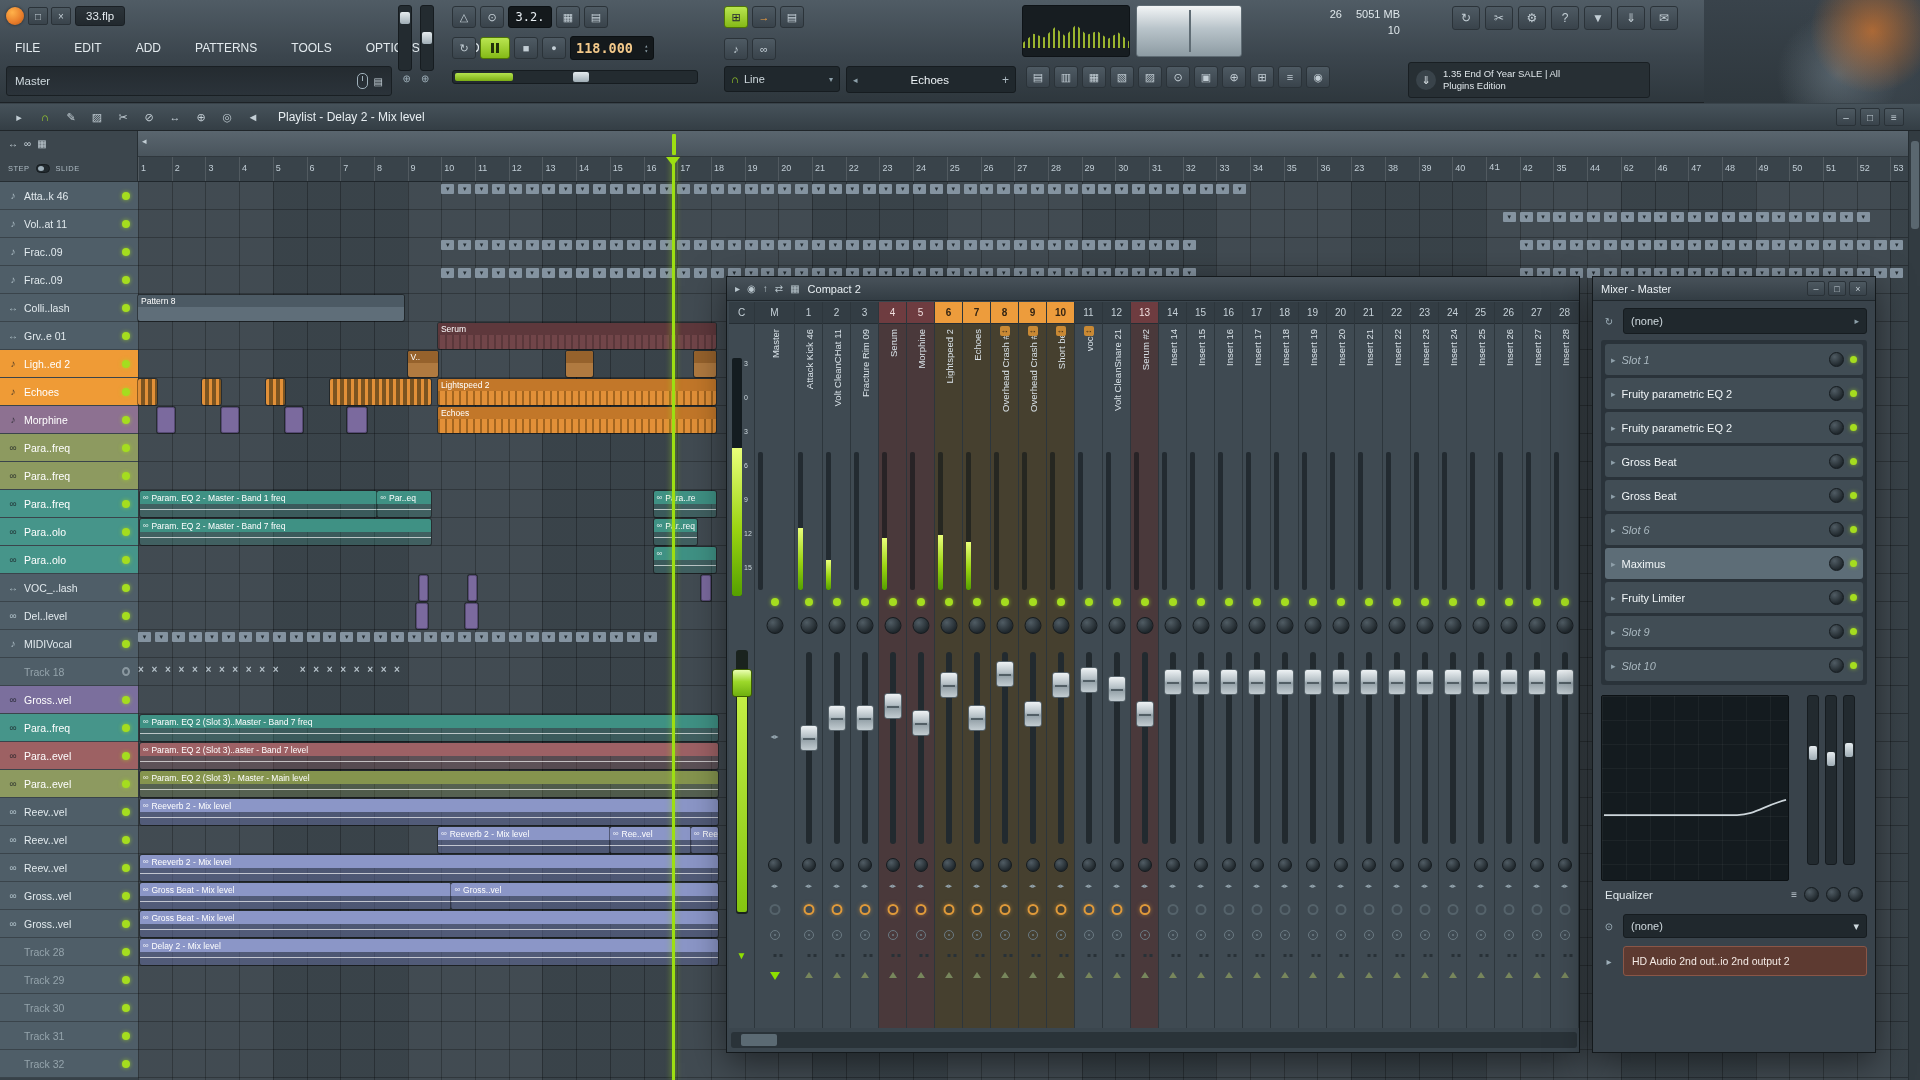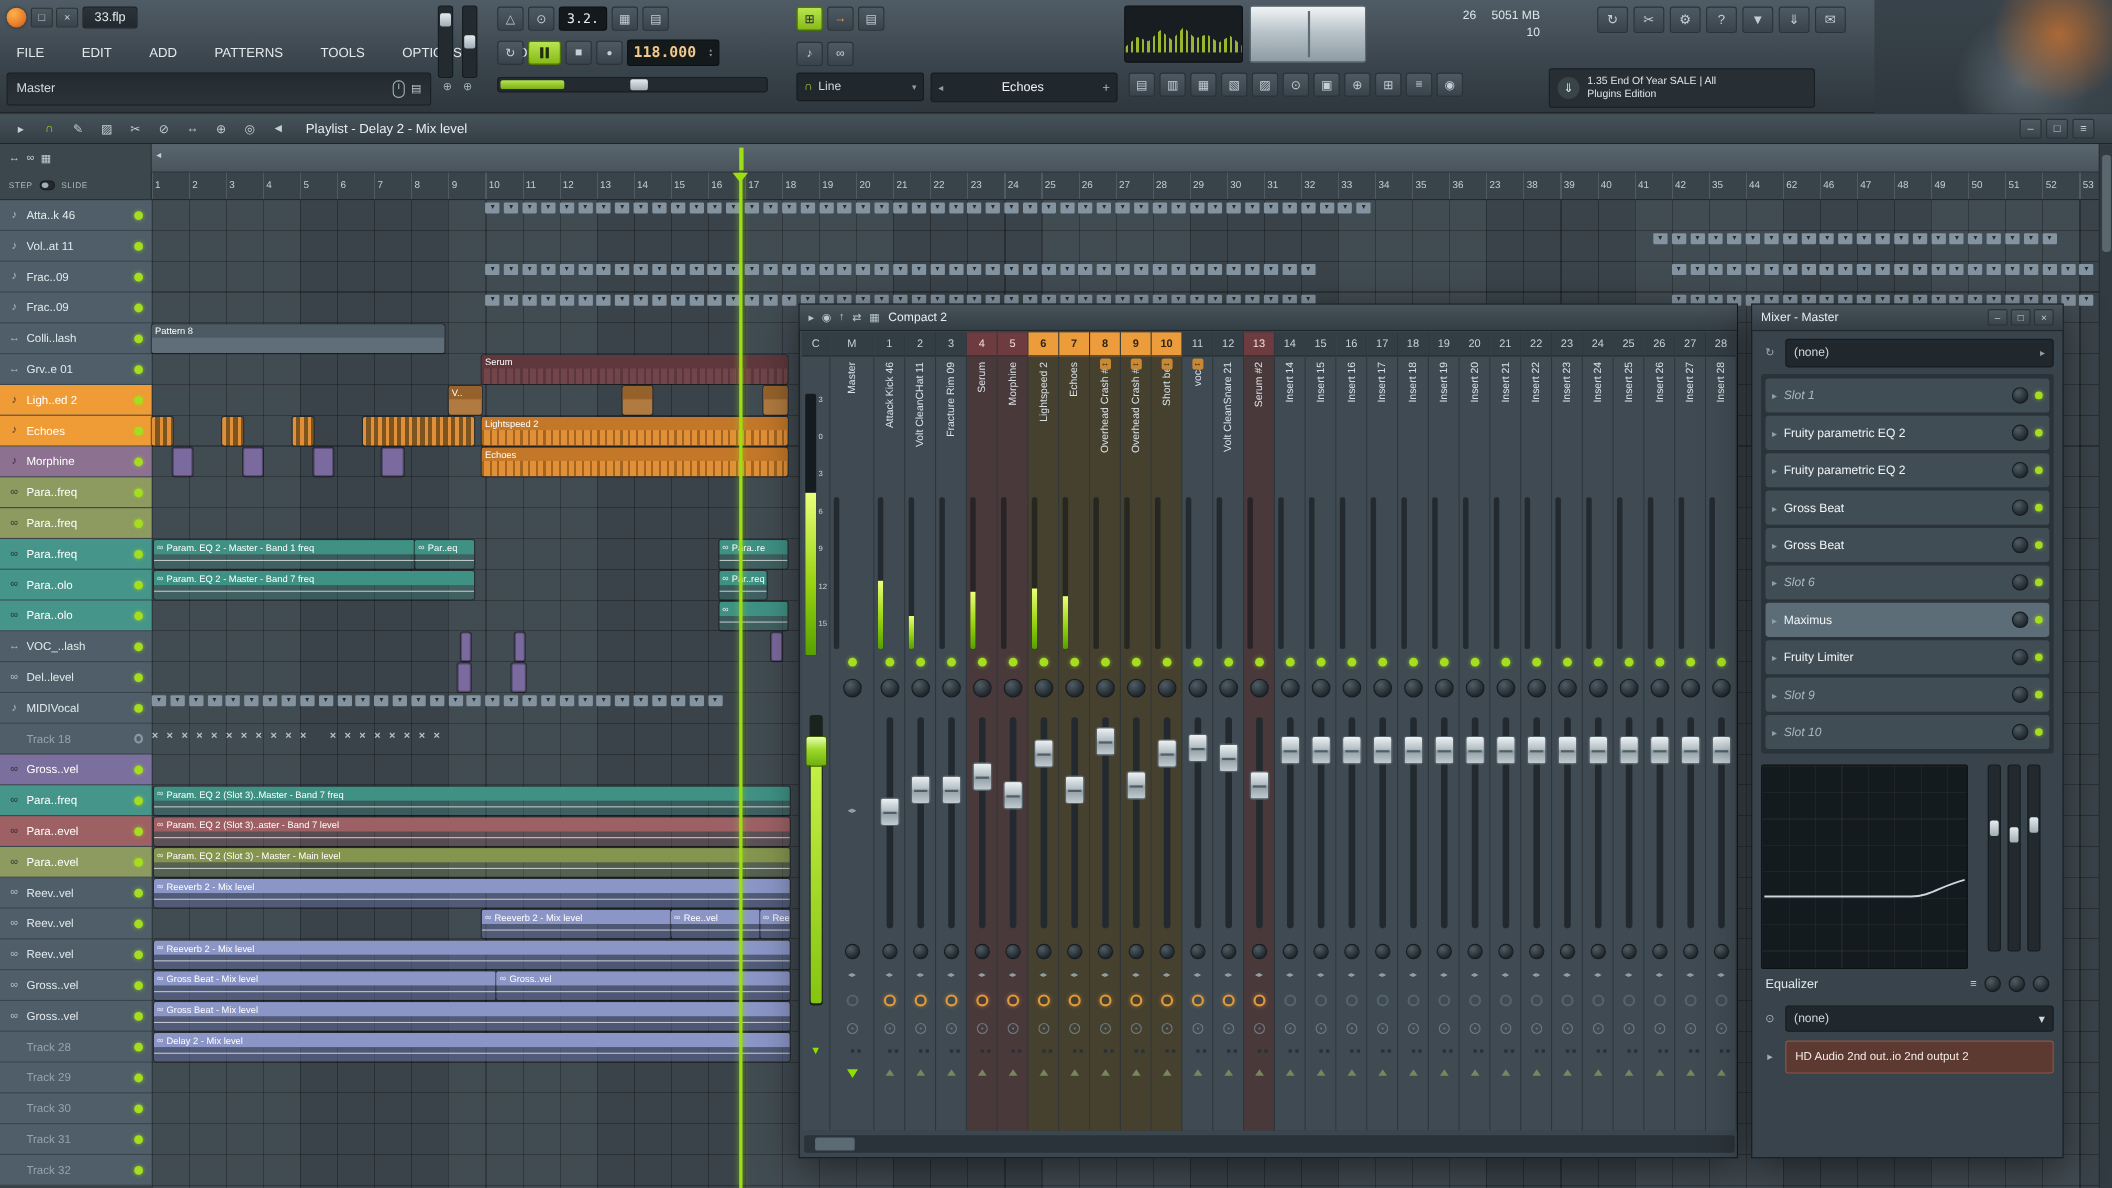--- a/index.html
+++ b/index.html
@@ -421,21 +421,21 @@
       <span class="bar-num" data-name="ruler-bar-31" style="left: 1014px;">31</span>
       <span class="bar-num" data-name="ruler-bar-32" style="left: 1047.7px;">32</span>
       <span class="bar-num" data-name="ruler-bar-33" style="left: 1081.4px;">33</span>
       <span class="bar-num" data-name="ruler-bar-34" style="left: 1115.1px;">34</span>
       <span class="bar-num" data-name="ruler-bar-35" style="left: 1148.8px;">35</span>
       <span class="bar-num" data-name="ruler-bar-36" style="left: 1182.5px;">36</span>
       <span class="bar-num" data-name="ruler-bar-37" style="left: 1216.2px;">23</span>
       <span class="bar-num" data-name="ruler-bar-38" style="left: 1249.9px;">38</span>
       <span class="bar-num" data-name="ruler-bar-39" style="left: 1283.6px;">39</span>
       <span class="bar-num" data-name="ruler-bar-40" style="left: 1317.3px;">40</span>
-      <span class="bar-num" data-name="ruler-bar-41" style="left: 1351px;">41</span>
+      <span class="bar-num" data-name="ruler-bar-41" style="left: 1351px; font-family: Liberation Mono, monospace;">41</span>
       <span class="bar-num" data-name="ruler-bar-42" style="left: 1384.7px;">42</span>
       <span class="bar-num" data-name="ruler-bar-43" style="left: 1418.4px;">35</span>
       <span class="bar-num" data-name="ruler-bar-44" style="left: 1452.1px;">44</span>
       <span class="bar-num" data-name="ruler-bar-45" style="left: 1485.8px;">62</span>
       <span class="bar-num" data-name="ruler-bar-46" style="left: 1519.5px;">46</span>
       <span class="bar-num" data-name="ruler-bar-47" style="left: 1553.2px;">47</span>
       <span class="bar-num" data-name="ruler-bar-48" style="left: 1586.9px;">48</span>
       <span class="bar-num" data-name="ruler-bar-49" style="left: 1620.6px;">49</span>
       <span class="bar-num" data-name="ruler-bar-50" style="left: 1654.3px;">50</span>
       <span class="bar-num" data-name="ruler-bar-51" style="left: 1688px;">51</span>

